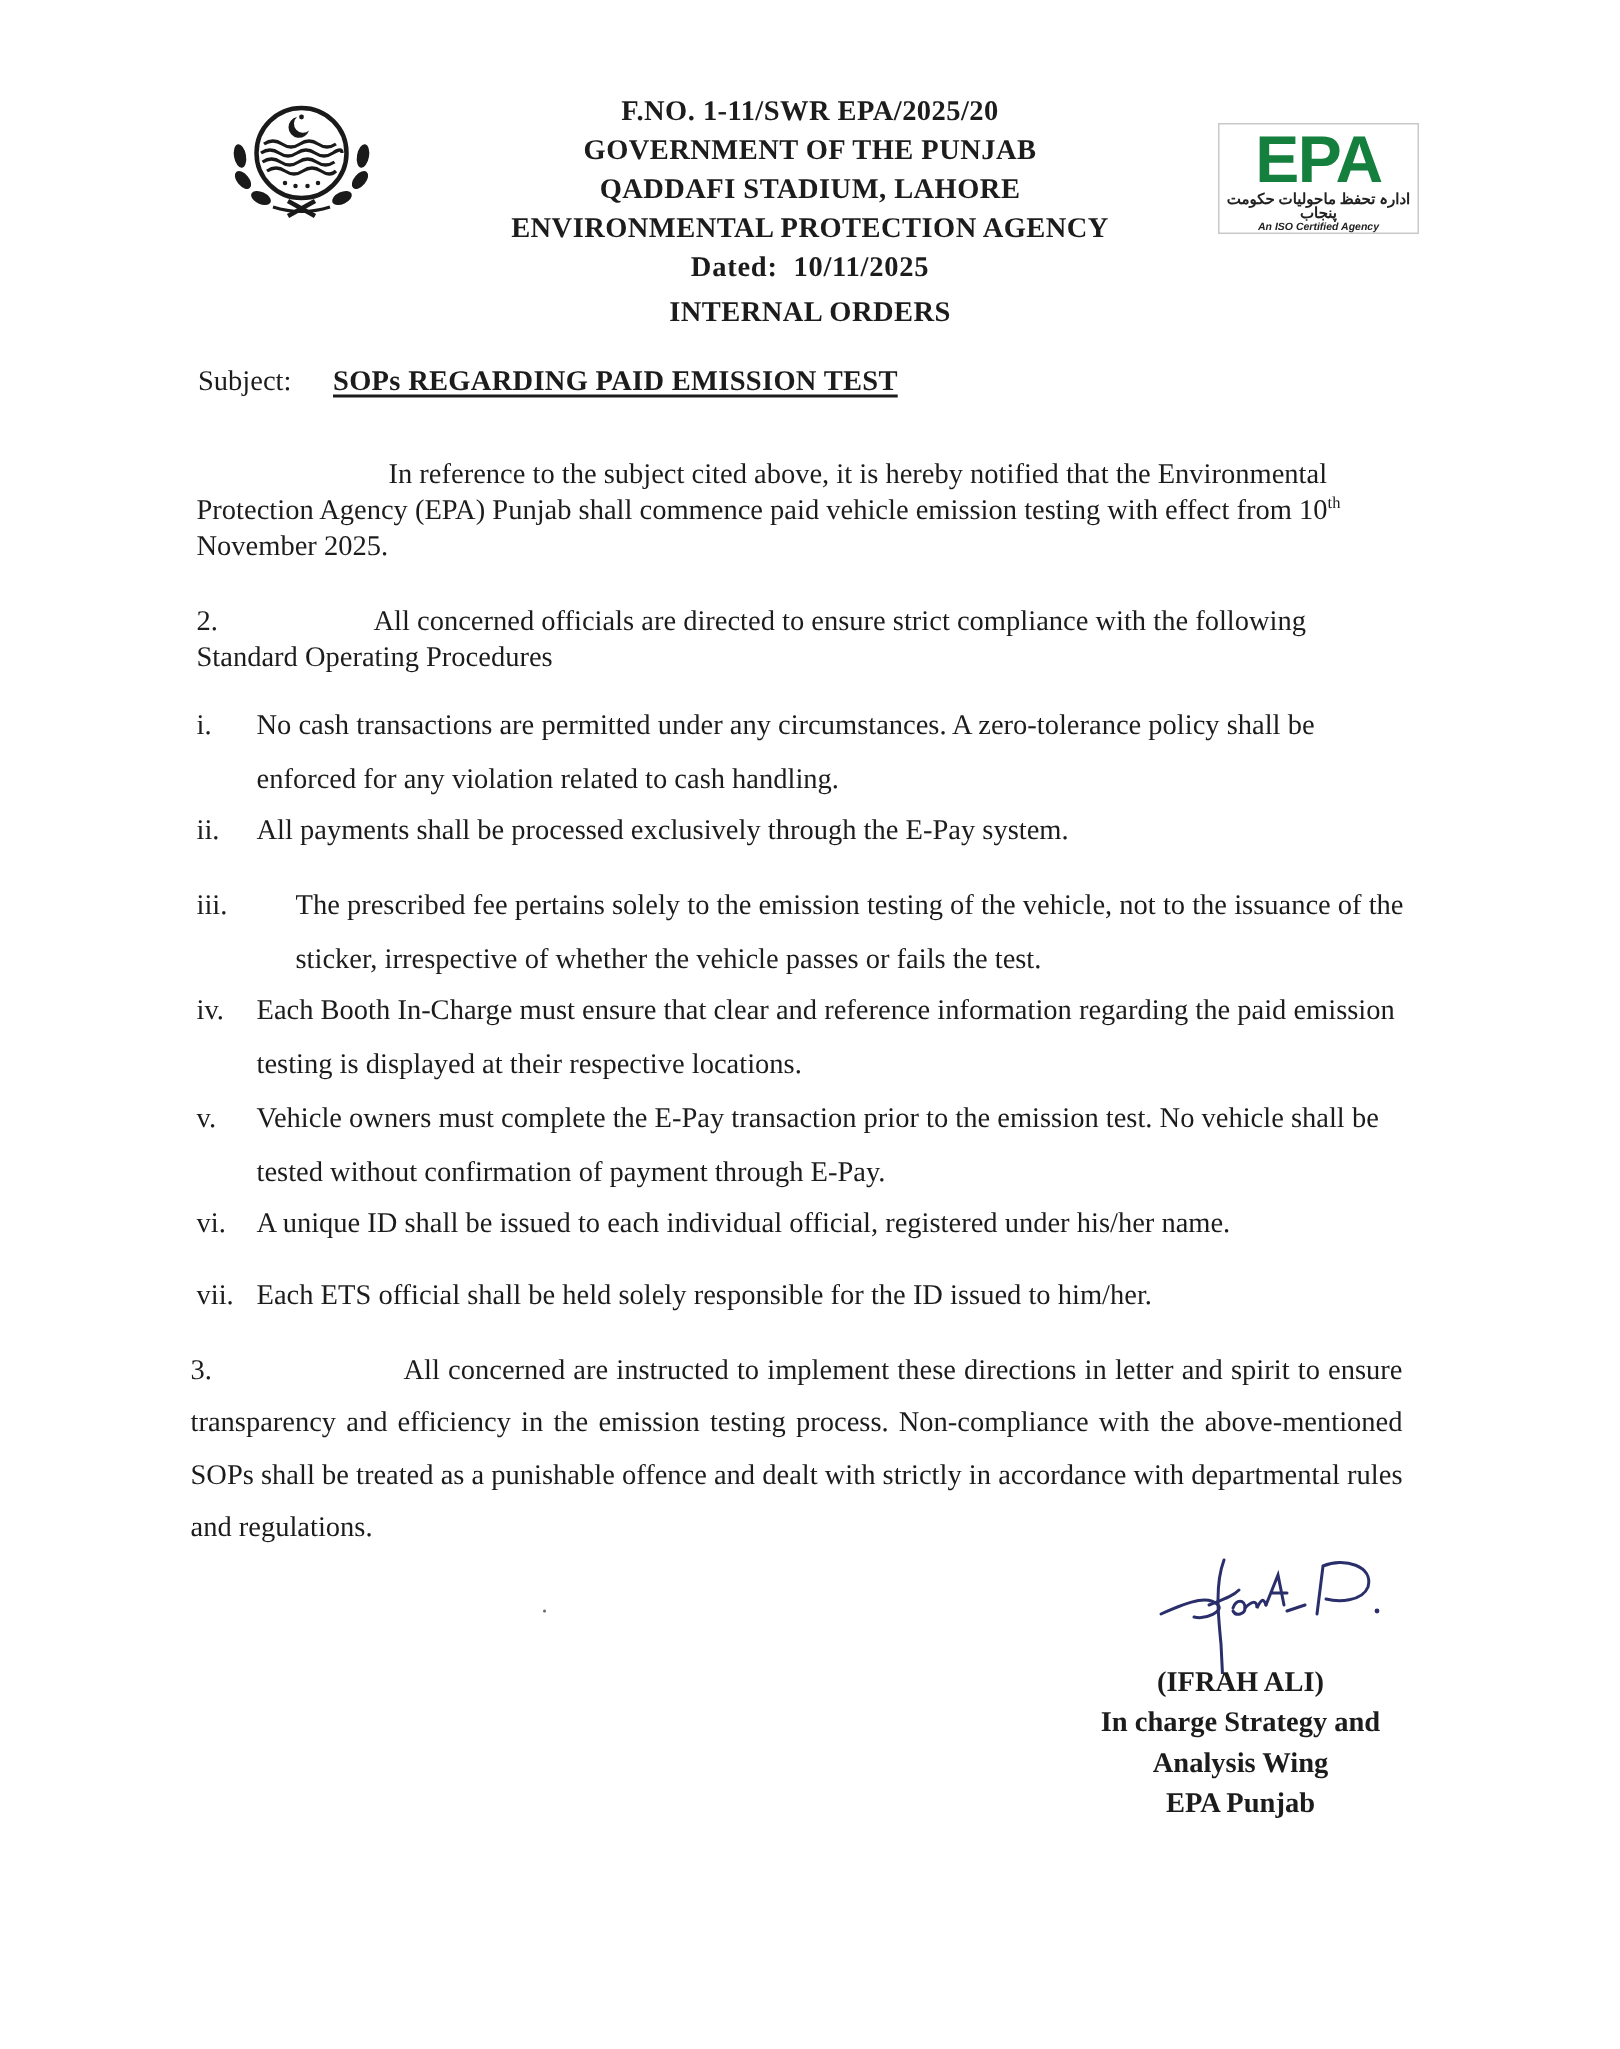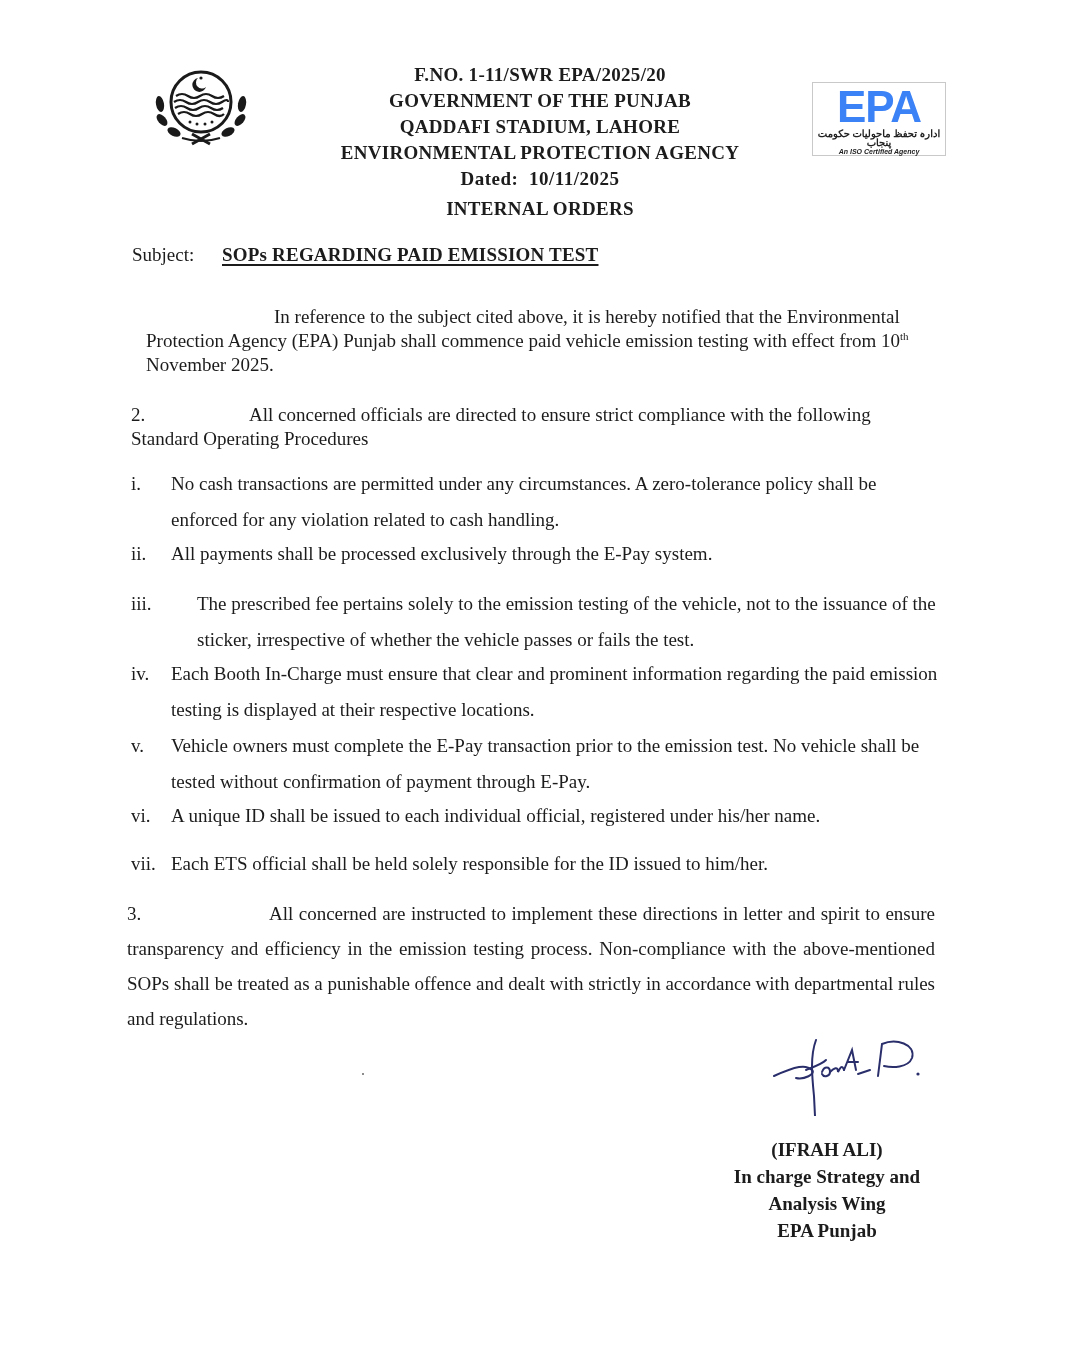--- a/index.html
+++ b/index.html
@@ -14,21 +14,21 @@
     .punjab-logo { left: 146px; top: 64px; width: 110px; height: 90px; }
     .header-block { left: 300px; top: 62px; width: 480px; text-align: center; font-weight: bold; }
     .header-line { font-size: 19px; line-height: 26px; letter-spacing: 0.3px; }
     .header-line.dated { letter-spacing: 0.5px; }
     .epa-logo {
       left: 812px; top: 82px; width: 134px; height: 74px;
       border: 1px solid #c9c9c9; background: #fff; box-sizing: border-box;
       text-align: center;
     }
     .epa-mark { font-family: "Liberation Sans", "DejaVu Sans", sans-serif; font-weight: bold;
-      font-size: 44px; line-height: 44px; color: #3b82f6; letter-spacing: -1px; margin-top: 2px; }
+      font-size: 44px; line-height: 44px; color: #15803d; letter-spacing: -1px; margin-top: 2px; }
     .epa-urdu { font-family: Liberation Serif, serif; font-size: 10px; line-height: 9px; color: #222; font-weight: bold; direction: rtl; }
     .epa-iso { font-family: "Liberation Sans", sans-serif; font-size: 7px; line-height: 9px; font-weight: bold; font-style: italic; color: #222; }
 
     .orders-title { left: 300px; top: 198px; width: 480px; text-align: center; font-weight: bold; font-size: 19px; letter-spacing: 0.3px; }
 
     
     .subject-row { left: 132px; top: 244px; font-size: 19px; }
     .subject-label { display: inline-block; width: 90px; }
     .subject-text { font-weight: bold; text-decoration: underline; text-decoration-thickness: 2px; text-underline-offset: 3px; letter-spacing: 0.2px; }
 
@@ -41,21 +41,21 @@
     
     .sop-list { left: 131px; top: 472px; width: 810px; margin: 0; padding: 0; list-style: none; font-size: 19px; }
     .sop-item { position: absolute; left: 0; width: 810px; }
     .sop-num { position: absolute; left: 0; top: 0; width: 36px; }
     .sop-text { position: absolute; left: 40px; width: 770px; line-height: 36px; }
 
     .para3 { left: 127px; top: 896px; width: 808px; font-size: 19px; line-height: 35px; text-align: justify; }
 
     
     .signature { left: 766px; top: 1036px; width: 160px; height: 80px; }
-    .sign-block { left: 720px; top: 1108px; width: 214px; text-align: center; font-weight: bold; font-size: 19px; line-height: 27px; margin-top: 28px; }
+    .sign-block { left: 720px; top: 1108px; width: 214px; text-align: center; font-weight: bold; font-size: 19px; line-height: 27px; }
 
     .speck { width: 2px; height: 2px; background: #666; border-radius: 50%; }
   </style>
 </head>
 <body>
 
 <div class="abs punjab-logo">
   <svg width="110" height="90" viewBox="0 0 110 90">
     <circle cx="55" cy="38" r="30" fill="none" stroke="#1a1a1a" stroke-width="3"></circle>
     <path d="M52 14 a7 7 0 1 0 8 9 a5.5 5.5 0 1 1 -8 -9z" fill="#1a1a1a"></path>
@@ -98,21 +98,21 @@
   <div class="epa-urdu">ادارہ تحفظ ماحولیات حکومت پنجاب</div>
   <div class="epa-iso">An ISO Certified Agency</div>
 </div>
 
 <div class="abs orders-title">INTERNAL ORDERS</div>
 
 <div class="abs subject-row">
   <span class="subject-label">Subject:</span><span class="subject-text">SOPs REGARDING PAID EMISSION TEST</span>
 </div>
 
-<div class="abs para" style="top:305px; width:800px;margin-left:15px;">
+<div class="abs para" style="top:305px; width:800px;">
   <span class="indent1"></span><span>In reference to the subject cited above, it is hereby notified that the Environmental Protection Agency (EPA) Punjab shall commence paid vehicle emission testing with effect from 10</span><sup>th</sup><span> November 2025.</span>
 </div>
 
 <div class="abs para" style="top:403px; width:800px;">
   <span class="num" style="width:118px;">2.</span><span>All concerned officials are directed to ensure strict compliance with the following Standard Operating Procedures</span>
 </div>
 
 <ol class="abs sop-list">
   <li class="sop-item" style="top:0px;">
     <span class="sop-num" style="top:-6px;line-height:36px;">i.</span>
@@ -121,21 +121,21 @@
   <li class="sop-item" style="top:70px;">
     <span class="sop-num" style="top:-6px;line-height:36px;">ii.</span>
     <span class="sop-text" style="top:-6px;">All payments shall be processed exclusively through the E-Pay system.</span>
   </li>
   <li class="sop-item" style="top:120px;">
     <span class="sop-num" style="top:-6px;line-height:36px;">iii.</span>
     <span class="sop-text" style="top:-6px;margin-left:26px;">The prescribed fee pertains solely to the emission testing of the vehicle, not to the issuance of the sticker, irrespective of whether the vehicle passes or fails the test.</span>
   </li>
   <li class="sop-item" style="top:190px;">
     <span class="sop-num" style="top:-6px;line-height:36px;">iv.</span>
-    <span class="sop-text" style="top:-6px;">Each Booth In-Charge must ensure that clear and prominent information regarding the paid emission testing is displayed at their respective locations.</span>
+    <span class="sop-text" style="top:-6px;">Each Booth In-Charge must ensure that clear and reference information regarding the paid emission testing is displayed at their respective locations.</span>
   </li>
   <li class="sop-item" style="top:262px;">
     <span class="sop-num" style="top:-6px;line-height:36px;">v.</span>
     <span class="sop-text" style="top:-6px;">Vehicle owners must complete the E-Pay transaction prior to the emission test. No vehicle shall be tested without confirmation of payment through E-Pay.</span>
   </li>
   <li class="sop-item" style="top:332px;">
     <span class="sop-num" style="top:-6px;line-height:36px;">vi.</span>
     <span class="sop-text" style="top:-6px;">A unique ID shall be issued to each individual official, registered under his/her name.</span>
   </li>
   <li class="sop-item" style="top:380px;">

